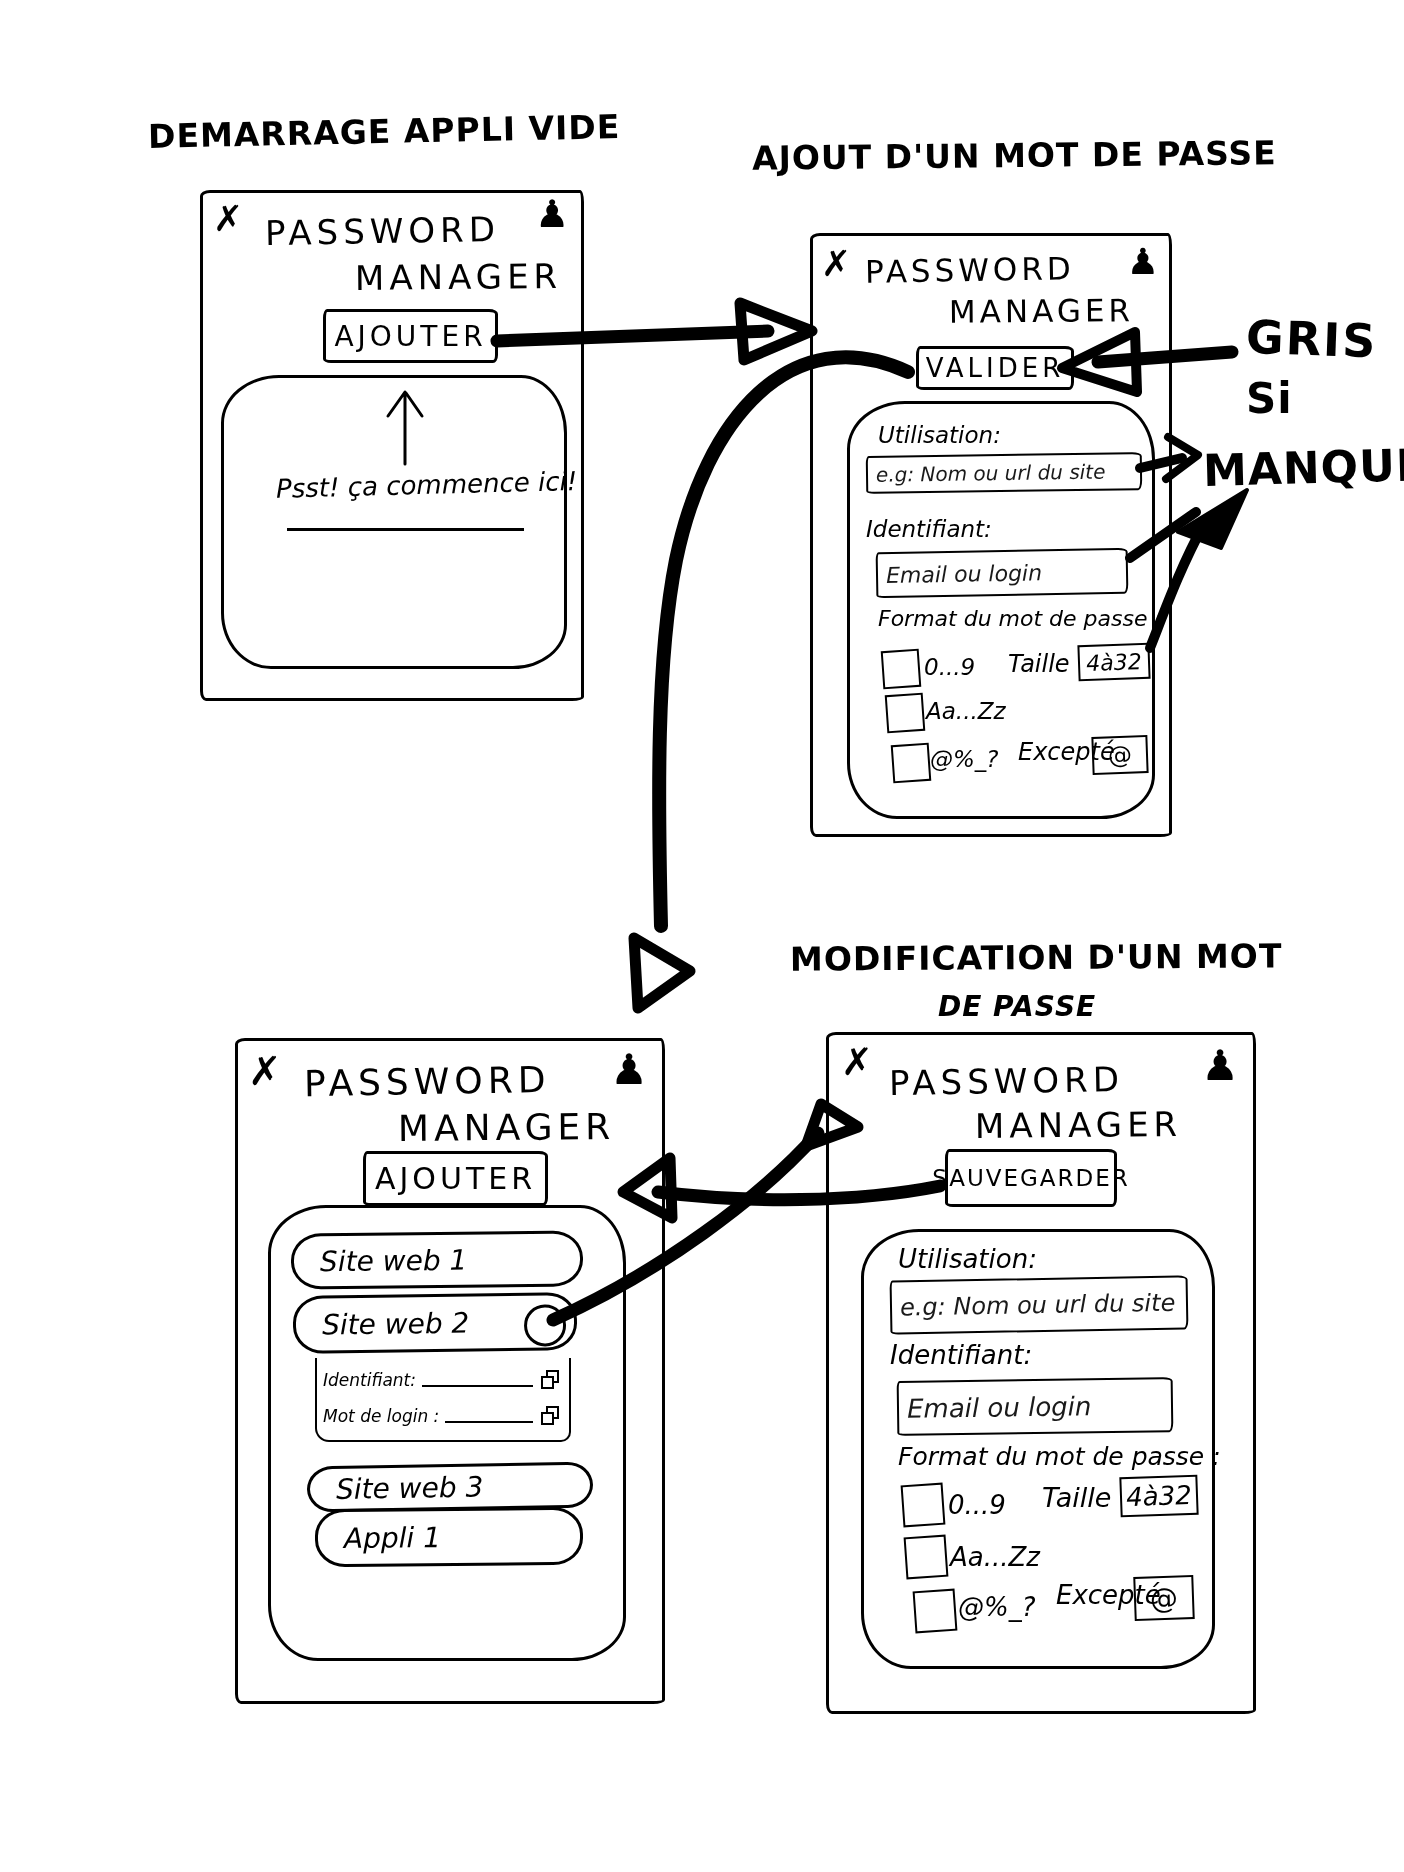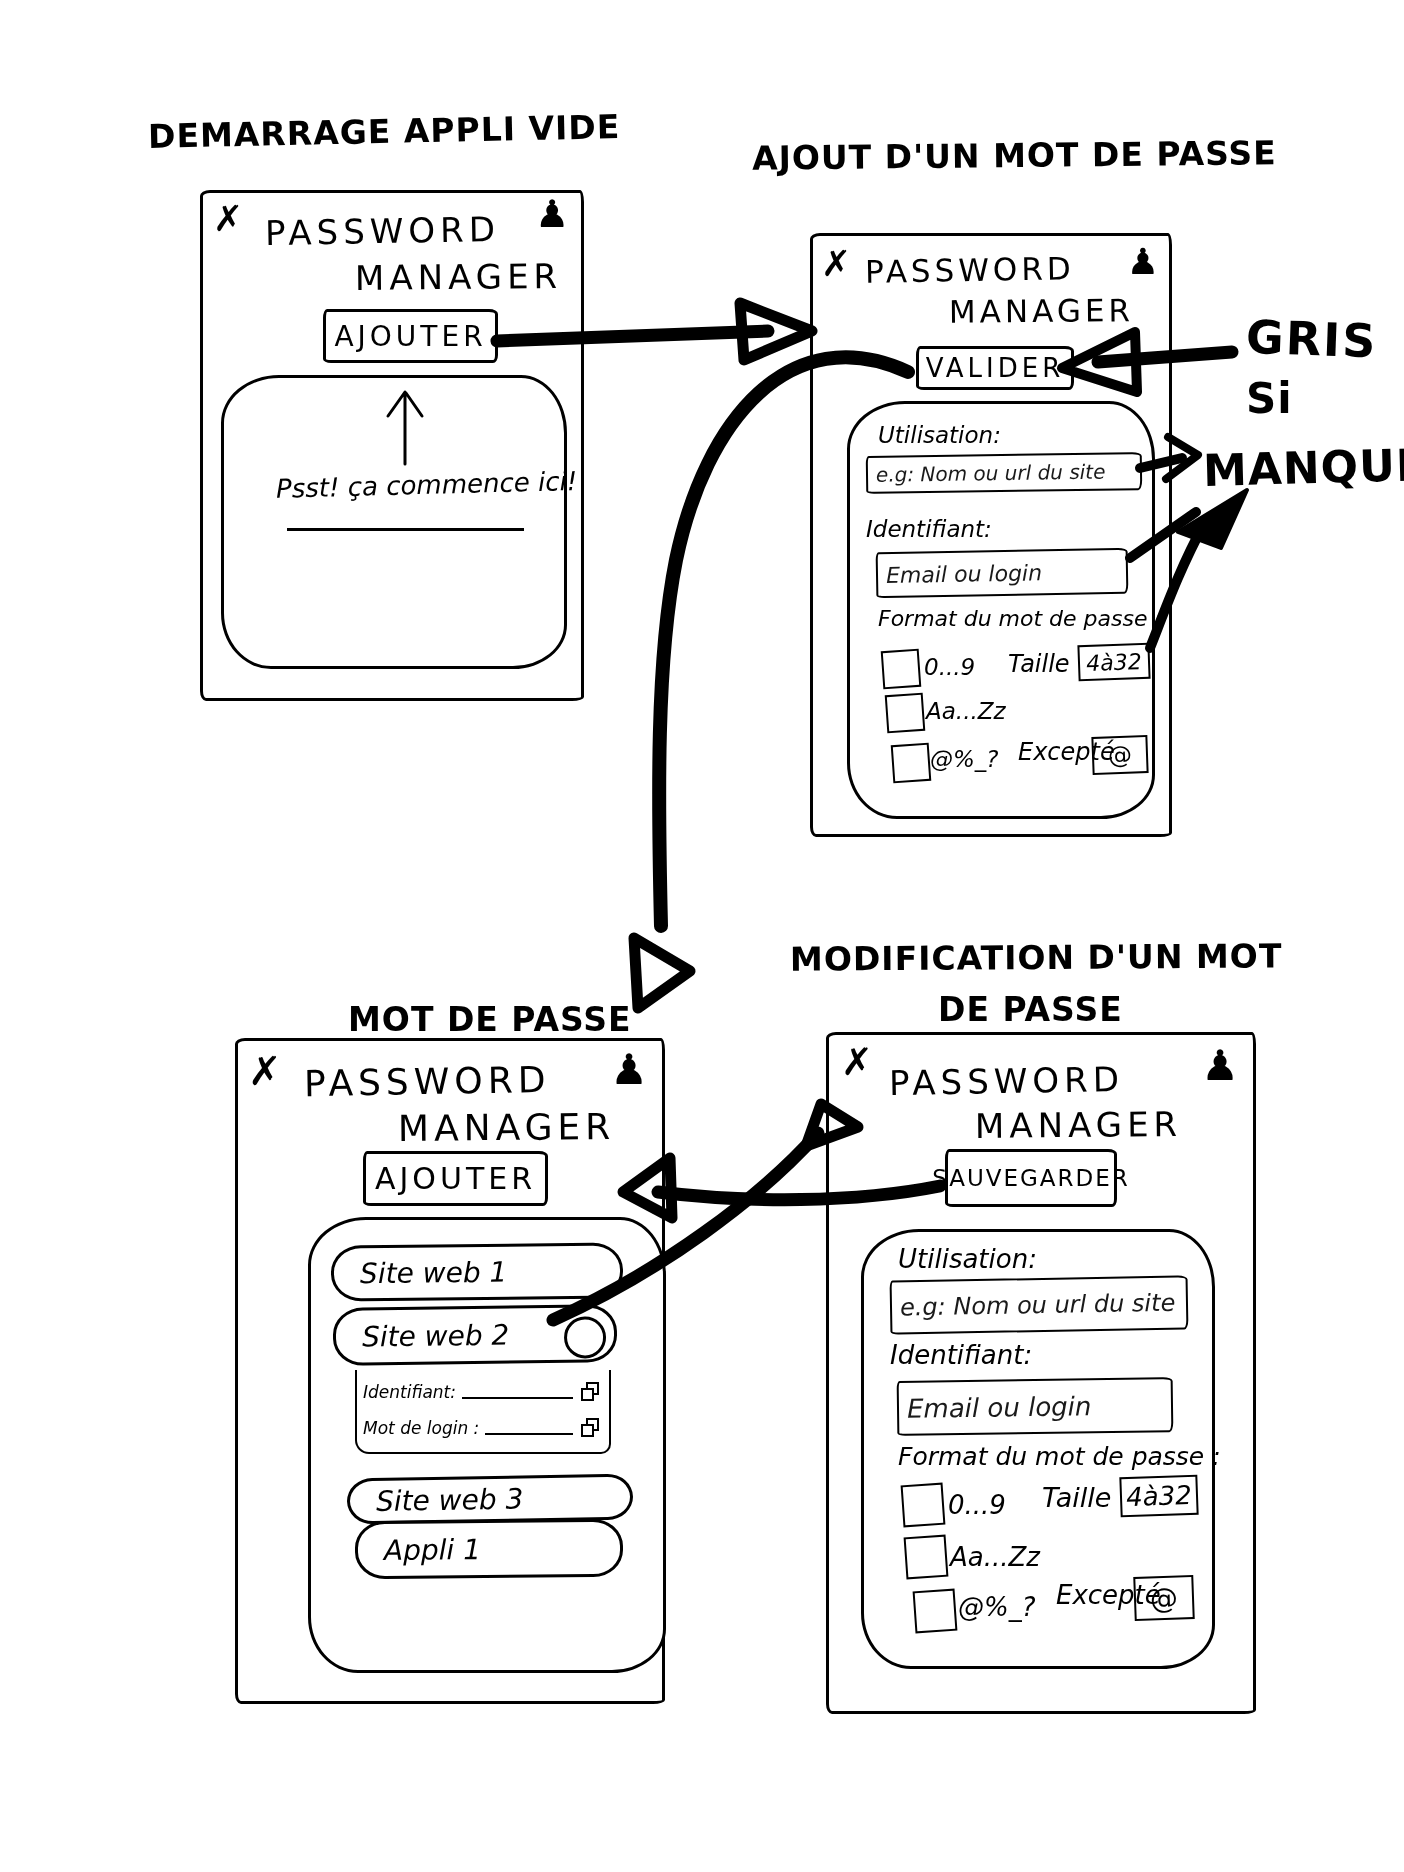--- a/index.html
+++ b/index.html
@@ -6,21 +6,21 @@
   #canvas{position:relative;width:1404px;height:1872px;background:#ffffff;
     font-family:"DejaVu Sans",sans-serif;color:#000;overflow:hidden;}
 
   
   .marker{position:absolute;font-weight:bold;color:#000;white-space:nowrap;letter-spacing:1px;}
   #h-dem{left:148px;top:112px;font-size:33px;transform:rotate(-1.2deg);}
   #h-ajout{left:752px;top:136px;font-size:33px;transform:rotate(-0.6deg);}
   #h-consult1{left:168px;top:952px;font-size:35px;}
   #h-consult2{left:348px;top:1000px;font-size:33px;}
   #h-modif1{left:790px;top:938px;font-size:33px;transform:rotate(-0.4deg);}
-  #h-modif2{left:938px;top:990px;font-size:33px;}
+  #h-modif2{left:938px;top:990px;font-size:28px;font-style:italic;}
   #ann-gris{left:1246px;top:312px;font-size:46px;transform:rotate(2deg);letter-spacing:2px;}
   #ann-si{left:1246px;top:374px;font-size:42px;}
   #ann-manque{left:1203px;top:442px;font-size:44px;transform:rotate(-1.5deg);}
 
   
   .screen{position:absolute;background:#fff;border:3px solid #000;
     border-radius:10px 4px 12px 6px / 6px 12px 4px 10px;}
   #s1{left:200px;top:190px;width:378px;height:505px;}
   #s2{left:810px;top:233px;width:356px;height:598px;}
   #s3{left:235px;top:1038px;width:424px;height:660px;}
@@ -81,21 +81,21 @@
   .c2-symbols{left:80px;top:342px;font-size:23px;}
   .c2-except{left:168px;top:334px;font-size:24px;}
   .c2-exbox{left:242px;top:332px;width:52px;height:34px;font-size:24px;}
 
   
   #s3 .close{left:10px;top:10px;font-size:40px;}
   #s3 .user{right:14px;top:8px;font-size:42px;}
   #s3 .t1{left:66px;top:20px;font-size:36px;}
   #s3 .t2{left:160px;top:66px;font-size:36px;}
   #s3 .btn{left:125px;top:110px;width:185px;height:55px;font-size:30px;}
-  #s3 .content{left:30px;top:176px;width:352px;height:450px;margin-left:40px;}
+  #s3 .content{left:30px;top:164px;width:352px;height:450px;}
   .pill{position:absolute;display:flex;align-items:center;border:3px solid #000;background:#fff;
     border-radius:30px / 27px;font-size:28px;font-style:italic;padding-left:26px;
     box-sizing:border-box;cursor:pointer;white-space:nowrap;}
   #pill1{left:20px;top:24px;width:292px;height:56px;transform:rotate(-0.6deg);}
   #pill2{left:22px;top:86px;width:284px;height:58px;transform:rotate(-0.8deg);}
   #pill3{left:36px;top:256px;width:286px;height:46px;transform:rotate(-1deg);}
   #pill4{left:44px;top:300px;width:268px;height:58px;transform:rotate(-0.5deg);}
   .pill-circle{position:absolute;right:8px;top:9px;width:36px;height:36px;border:3px solid #000;
     border-radius:50%;background:#fff;cursor:pointer;}
   #detail{position:absolute;left:44px;top:150px;width:256px;height:84px;border:2px solid #000;
@@ -130,21 +130,20 @@
 
   #arrows{position:absolute;left:0;top:0;pointer-events:none;z-index:9;}
 </style>
 </head>
 <body>
 
 <div id="canvas">
 
   <div class="marker" id="h-dem">DEMARRAGE APPLI VIDE</div>
   <div class="marker" id="h-ajout">AJOUT D'UN MOT DE PASSE</div>
-  <div class="marker" id="h-consult2">MOT DE PASSE</div>
   <div class="marker" id="h-modif1">MODIFICATION D'UN MOT</div>
   <div class="marker" id="h-modif2">DE PASSE</div>
   <div class="marker" id="ann-gris">GRIS</div>
   <div class="marker" id="ann-si">Si</div>
   <div class="marker" id="ann-manque">MANQUE</div>
 
   <div class="screen" id="s1">
     <span class="close">✗</span>
     <span class="user">♟</span>
     <div class="t1">PASSWORD</div>

